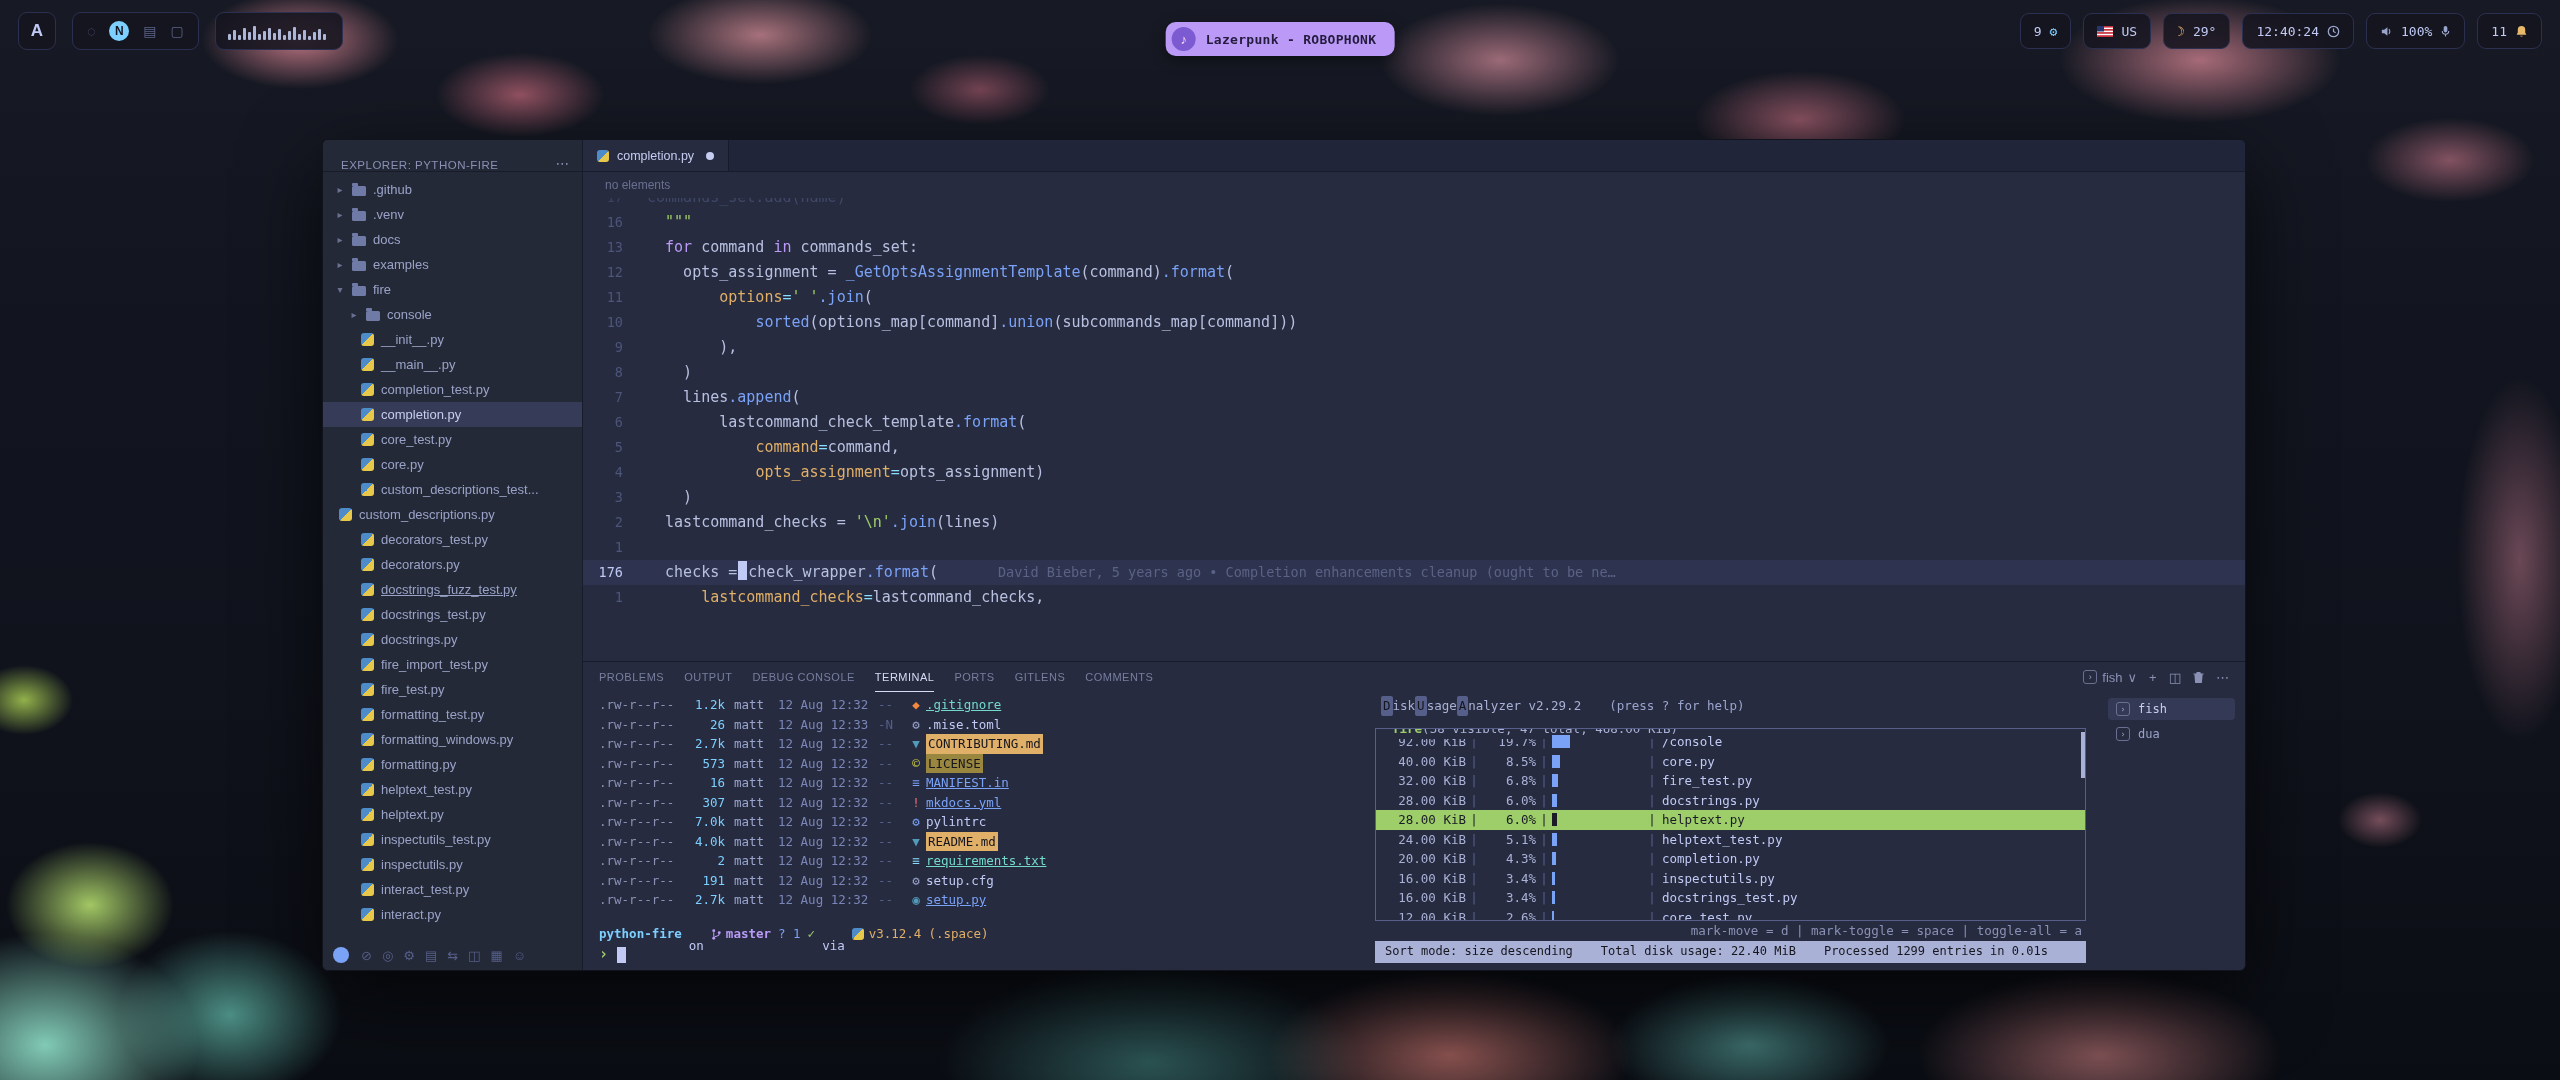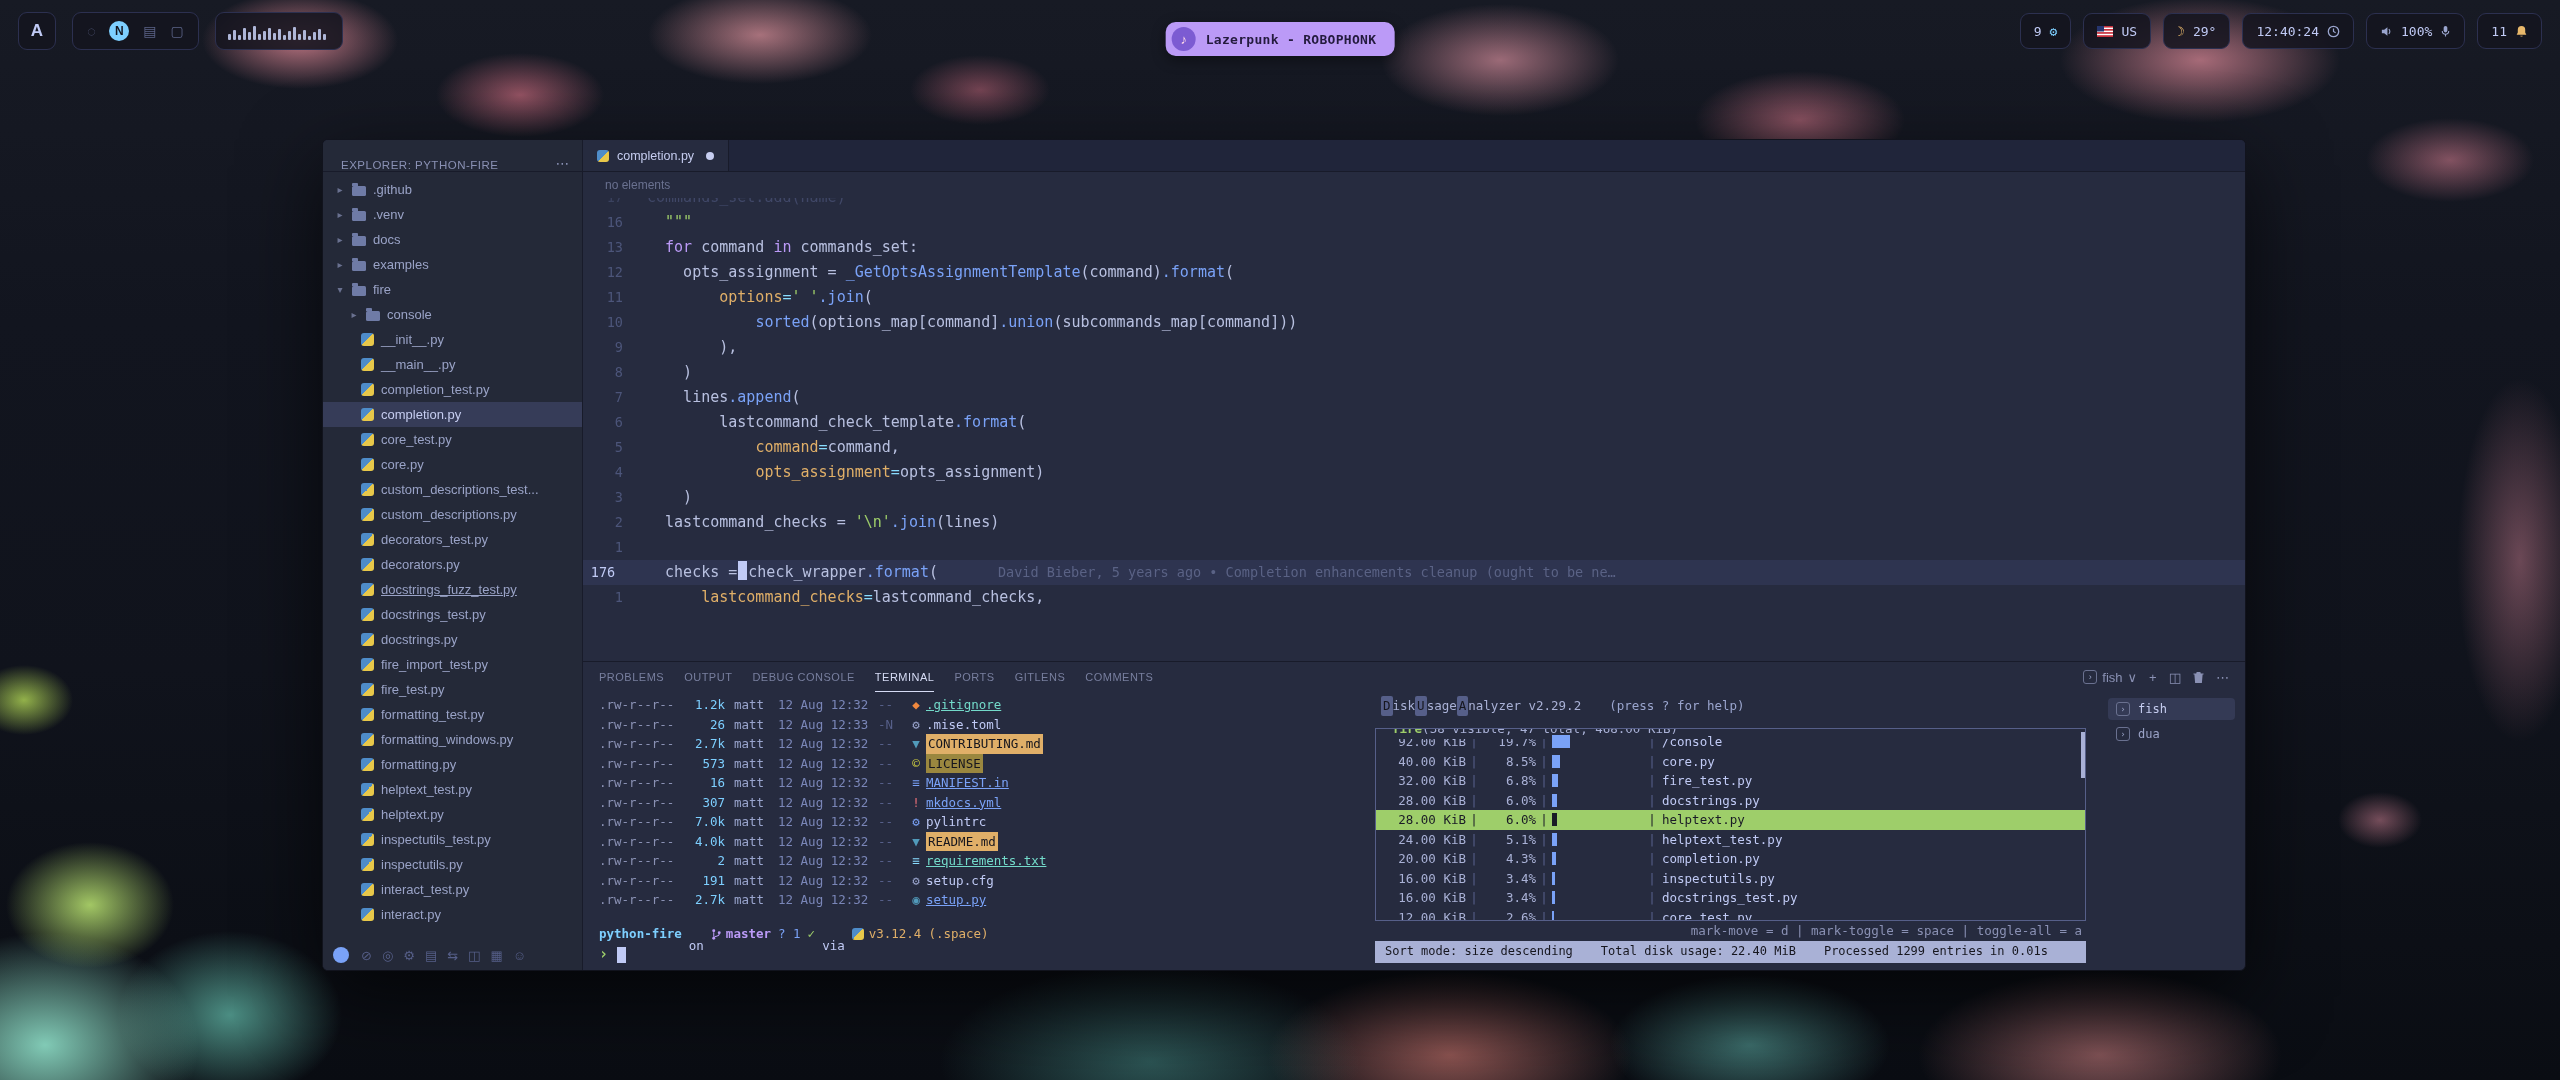--- a/index.html
+++ b/index.html
@@ -92,21 +92,21 @@
   .side-ic{cursor:pointer;}
 
   .main{flex:1;display:flex;flex-direction:column;min-width:0;}
   .breadcrumb{height:26px;display:flex;align-items:center;padding-left:22px;font-size:12px;
     color:#6a7190;flex:0 0 26px;}
   .editor{flex:1;overflow:hidden;font-family:"DejaVu Sans Mono",monospace;font-size:15px;
     line-height:25px;position:relative;}
   .code-line{display:flex;height:25px;}
   .code-line.partial{margin-top:-13px;opacity:.55;}
   .gutter{width:64px;flex:0 0 64px;text-align:right;padding-right:24px;color:#4c557a;font-size:13.5px;}
-  .gutter.cur{color:#c0caf5;text-align:center;}
+  .gutter.cur{color:#c0caf5;}
   .code-text{white-space:pre;color:#b8c0e0;}
   .code-text span{white-space:pre;}
   .tk-kw{color:#bb9af7;}
   .tk-fn{color:#7aa2f7;}
   .tk-str{color:#9ece6a;}
   .tk-param{color:#e0af68;}
   .tk-op{color:#89ddff;}
   .tk-dim{color:#565f89;}
   .code-line.current{background:#2e3450;}
   .cursor-block{display:inline-block;width:9px;height:19px;background:#c0caf5;vertical-align:middle;
@@ -344,21 +344,21 @@
             <span class="tree-label">core_test.py</span>
           </div>
           <div class="tree-row" style="padding-left: 38px;">
             <span class="py-ico"></span>
             <span class="tree-label">core.py</span>
           </div>
           <div class="tree-row" style="padding-left: 38px;">
             <span class="py-ico"></span>
             <span class="tree-label">custom_descriptions_test...</span>
           </div>
-          <div class="tree-row" style="padding-left: 38px;">
+          <div class="tree-row" style="padding-left: 16px;">
             <span class="py-ico"></span>
             <span class="tree-label">custom_descriptions.py</span>
           </div>
           <div class="tree-row" style="padding-left: 38px;">
             <span class="py-ico"></span>
             <span class="tree-label">decorators_test.py</span>
           </div>
           <div class="tree-row" style="padding-left: 38px;">
             <span class="py-ico"></span>
             <span class="tree-label">decorators.py</span>

